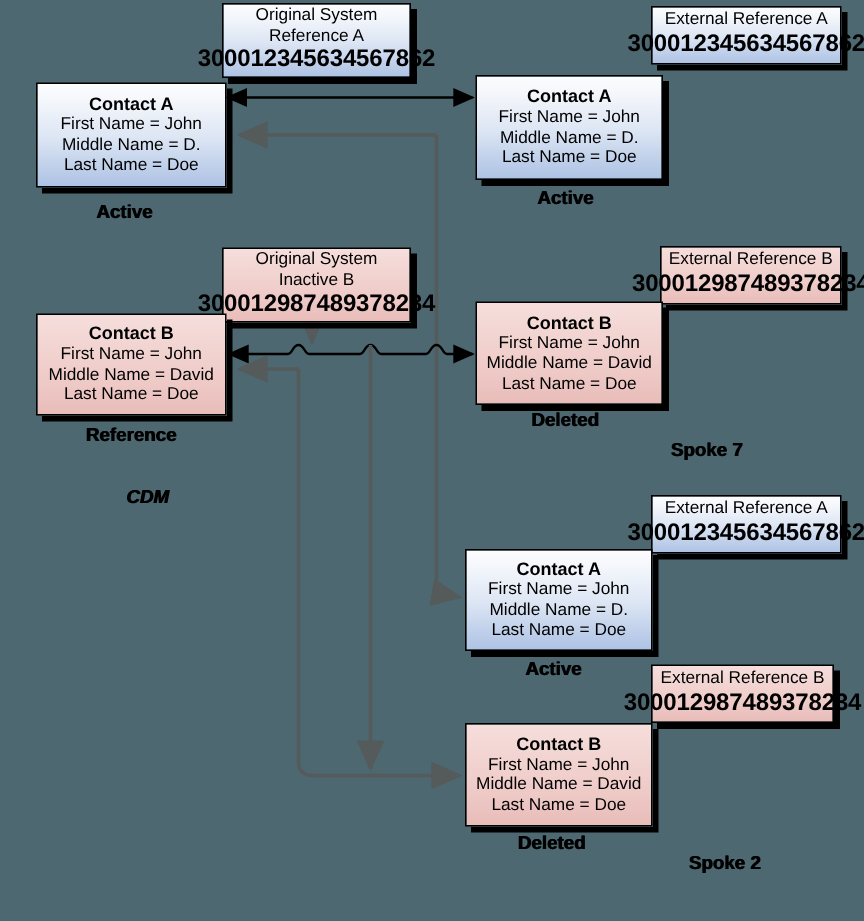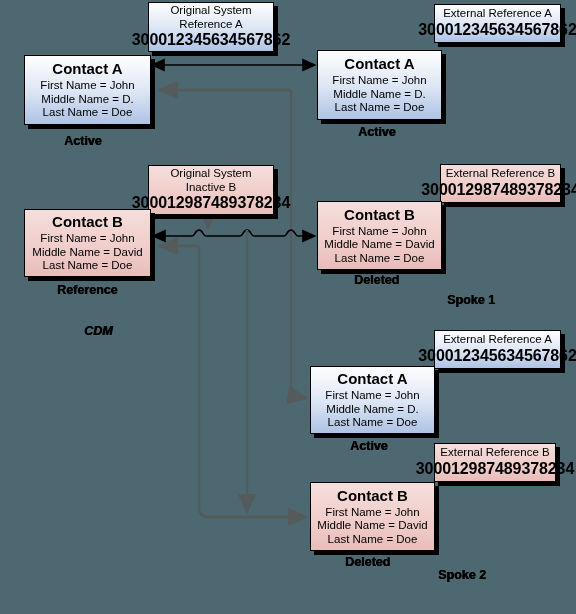--- a/index.html
+++ b/index.html
@@ -28,21 +28,21 @@
     align-items:center;
   }
   .blue{
     background:linear-gradient(to bottom,#fdfdfe 0%,#f3f6fb 18%,#dde6f4 52%,#b9cbe8 88%,#aec3e4 100%);
   }
   .pink{
     background:linear-gradient(to bottom,#f6dedc 0%,#f2d5d2 30%,#eec9c6 70%,#e8bcb9 100%);
   }
   .ref{font-size:11.5px;}
   .ref .num{font-weight:bold;font-size:16px;letter-spacing:-0.1px;}
-  .ent .title{font-weight:bold;font-size:15px;margin-bottom:1px;}
+  .ent .title{font-weight:bold;font-size:12px;margin-bottom:1px;}
   .ent .attr{font-size:11.5px;}
 
   .caption{
     position:absolute;
     font-size:12.5px;
     font-weight:bold;
     color:#000;
     white-space:nowrap;
     text-shadow:0.6px 0 0 #000;
   }
@@ -147,21 +147,21 @@
   </div>
 
   <div class="box pink ent" style="left:317px;top:201px;width:125px;height:69px;">
     <div class="title">Contact B</div>
     <div class="attr">First Name = John</div>
     <div class="attr">Middle Name = David</div>
     <div class="attr">Last Name = Doe</div>
   </div>
   <div class="caption" style="left:354px;top:273px;">Deleted</div>
 
-  <div class="caption" style="left:447px;top:293px;">Spoke 1</div>
+  <div class="caption" style="left:447px;top:293px;">Spoke 7</div>
 
   <div class="box blue ref" style="left:434px;top:330px;width:127px;height:39px;">
     <div>External Reference A</div>
     <div class="num">300012345634567862</div>
   </div>
 
   <div class="box blue ent" style="left:310px;top:366px;width:125px;height:68px;">
     <div class="title">Contact A</div>
     <div class="attr">First Name = John</div>
     <div class="attr">Middle Name = D.</div>
@@ -175,15 +175,15 @@
   </div>
 
   <div class="box pink ent" style="left:310px;top:482px;width:125px;height:69px;">
     <div class="title">Contact B</div>
     <div class="attr">First Name = John</div>
     <div class="attr">Middle Name = David</div>
     <div class="attr">Last Name = Doe</div>
   </div>
   <div class="caption" style="left:345px;top:555px;">Deleted</div>
 
-  <div class="caption" style="left:438px;top:568px;">Spoke 2</div>
+  <div class="caption" style="left:459px;top:568px;">Spoke 2</div>
 
 </div>
 
 </body></html>

